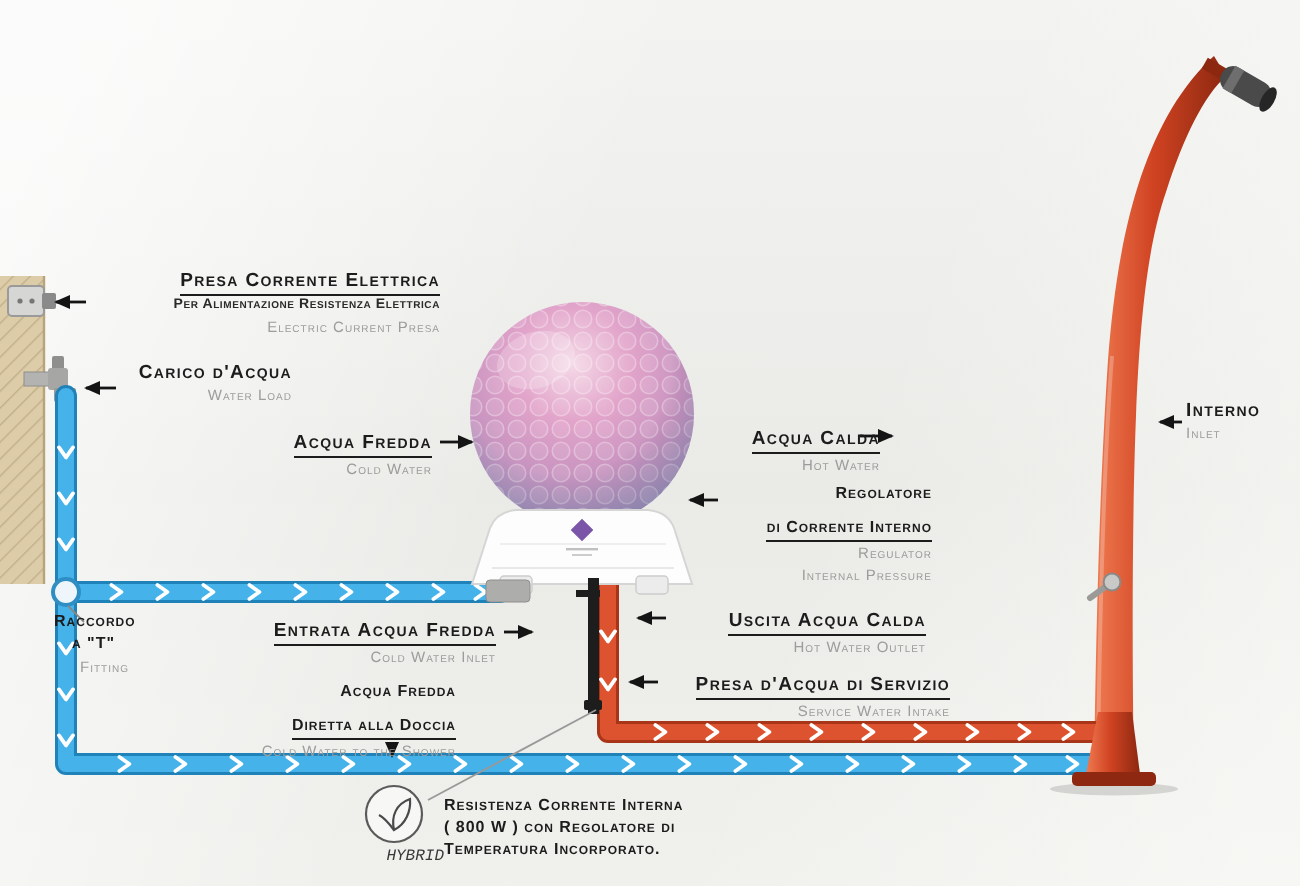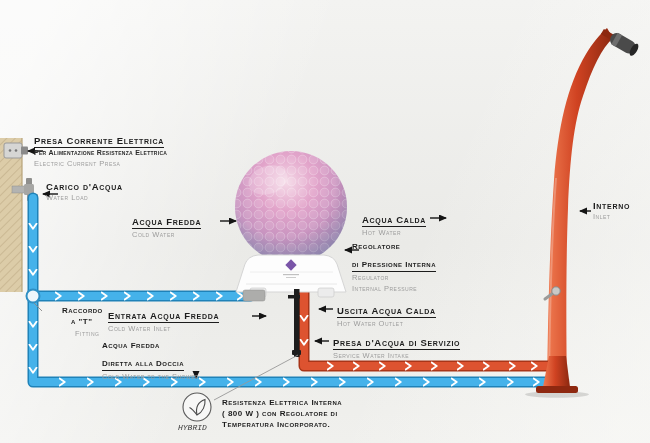--- a/index.html
+++ b/index.html
@@ -6,21 +6,21 @@
   #stage{
     position:relative;width:650px;height:443px;overflow:hidden;
     font-family:"Liberation Sans",sans-serif;
     background:
       linear-gradient(112deg, rgba(255,255,255,0.70) 6%, rgba(244,244,242,0) 42%),
       linear-gradient(292deg, rgba(252,252,250,0.55) 4%, rgba(238,238,235,0) 38%),
       linear-gradient(180deg,#f3f3f1 0%,#eaeae7 55%,#f0f0ed 100%);
   }
   #scene{position:absolute;left:0;top:0;}
   .lbl{position:absolute;font-variant:small-caps;color:#1c1c1c;}
-  .ctr{text-align:left;}
+  .ctr{text-align:right;}
   .t{font-weight:700;font-size:9.5px;letter-spacing:0.7px;line-height:1.2;}
   .t8{font-weight:700;font-size:8px;letter-spacing:0.5px;line-height:1.35;}
   .u{border-bottom:1.2px solid #1c1c1c;display:inline-block;padding-bottom:0.5px;}
   .sm{font-weight:700;font-size:7px;letter-spacing:0.3px;line-height:1.45;color:#2a2a2a;}
   .en{font-weight:400;font-size:7.5px;letter-spacing:0.5px;line-height:1.5;color:#9c9c9c;}
   .brand{font-family:Liberation Mono, monospace;font-style:italic;font-size:12px;color:#3a3a3a;}
 </style>
 </head>
 <body>
 
@@ -181,26 +181,26 @@
     <div class="en">Cold Water</div>
   </div>
 
   <div class="lbl ctr" style="left:362px;top:209px;width:78px;">
     <div><span class="t u">Acqua Calda</span></div>
     <div class="en">Hot Water</div>
   </div>
 
   <div class="lbl ctr" style="left:352px;top:242px;width:114px;">
     <div class="t8">Regolatore</div>
-    <div><span class="t8 u">di Pressione Interna</span></div>
+    <div><span class="t8 u">di Corrente Interno</span></div>
     <div class="en">Regulator</div>
     <div class="en">Internal Pressure</div>
   </div>
 
-  <div class="lbl" style="left:27px;top:306px;padding-left:35px;">
+  <div class="lbl" style="left:27px;top:306px;">
     <div class="t8">Raccordo</div>
     <div class="t8" style="margin-left:9px;">a "T"</div>
     <div class="en" style="margin-left:13px;">Fitting</div>
   </div>
 
   <div class="lbl ctr" style="left:108px;top:305px;width:140px;">
     <div><span class="t u">Entrata Acqua Fredda</span></div>
     <div class="en">Cold Water Inlet</div>
   </div>
 
@@ -219,21 +219,21 @@
     <div><span class="t8 u">Diretta alla Doccia</span></div>
     <div class="en">Cold Water to the Shower</div>
   </div>
 
   <div class="lbl" style="left:593px;top:200px;">
     <div class="t">Interno</div>
     <div class="en">Inlet</div>
   </div>
 
   <div class="lbl" style="left:222px;top:398px;">
-    <div class="t8">Resistenza Elettrica Interna</div>
+    <div class="t8">Resistenza Corrente Interna</div>
     <div class="t8">( 800 W ) con Regolatore di</div>
     <div class="t8">Temperatura Incorporato.</div>
   </div>
 
   <div class="lbl ctr brand" style="left:178px;top:420px;width:44px;">
     <span>hybrid</span>
   </div>
 
 </div>
 

